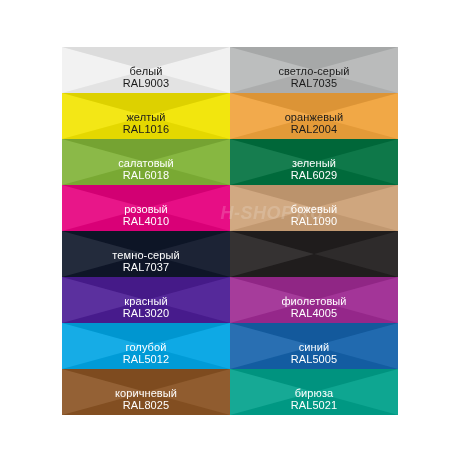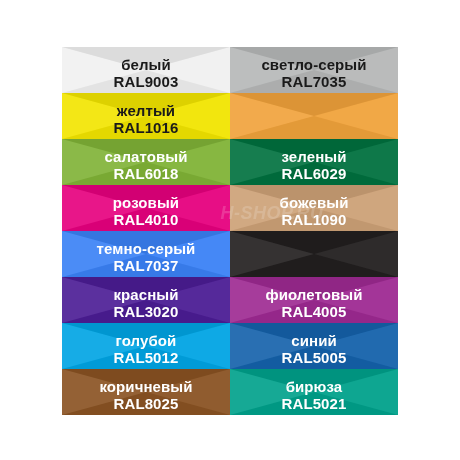--- a/index.html
+++ b/index.html
@@ -66,22 +66,22 @@
     left: 0;
     right: 0;
     bottom: 3px;
     text-align: center;
     line-height: 1.15;
     z-index: 4;
   }
   .swatch-name,
   .swatch-code {
     display: block;
-    font-size: 15px;
-    font-weight: bold;
+    font-size: 11px;
+    font-weight: normal;
     letter-spacing: 0.1px;
     white-space: nowrap;
   }
 
   
   #watermark {
     position: absolute;
     left: 62px;
     top: 196px;
     width: 368px;
@@ -132,20 +132,24 @@
       <div class="swatch-caption" style="color: rgb(26, 26, 26);">
         <span class="swatch-name">желтый</span>
         <span class="swatch-code">RAL1016</span>
       </div>
     </div>
     <div class="swatch" style="background: rgb(241, 163, 60);">
       <div class="facet facet-top"></div>
       <div class="facet facet-bottom"></div>
       <div class="facet facet-left"></div>
       <div class="facet facet-right"></div>
+      <div class="swatch-caption" style="color: rgb(26, 26, 26);">
+        <span class="swatch-name">оранжевый</span>
+        <span class="swatch-code">RAL2004</span>
+      </div>
     </div>
     <div class="swatch" style="background: rgb(128, 179, 55);">
       <div class="facet facet-top"></div>
       <div class="facet facet-bottom"></div>
       <div class="facet facet-left"></div>
       <div class="facet facet-right"></div>
       <div class="swatch-caption" style="color: rgb(255, 255, 255); margin-top: 48px;">
         <span class="swatch-name">салатовый</span>
         <span class="swatch-code">RAL6018</span>
       </div>
@@ -173,21 +177,21 @@
     <div class="swatch" style="background: rgb(205, 161, 119);">
       <div class="facet facet-top"></div>
       <div class="facet facet-bottom"></div>
       <div class="facet facet-left"></div>
       <div class="facet facet-right"></div>
       <div class="swatch-caption" style="color: rgb(255, 255, 255);">
         <span class="swatch-name">божевый</span>
         <span class="swatch-code">RAL1090</span>
       </div>
     </div>
-    <div class="swatch" style="background: #3b82f6; padding-left: 16px;">
+    <div class="swatch" style="background: #0f172a; padding-left: 16px;">
       <div class="facet facet-top"></div>
       <div class="facet facet-bottom"></div>
       <div class="facet facet-left"></div>
       <div class="facet facet-right"></div>
       <div class="swatch-caption" style="color: rgb(255, 255, 255);">
         <span class="swatch-name">темно-серый</span>
         <span class="swatch-code">RAL7037</span>
       </div>
     </div>
     <div class="swatch" style="background: rgb(34, 31, 31);">

